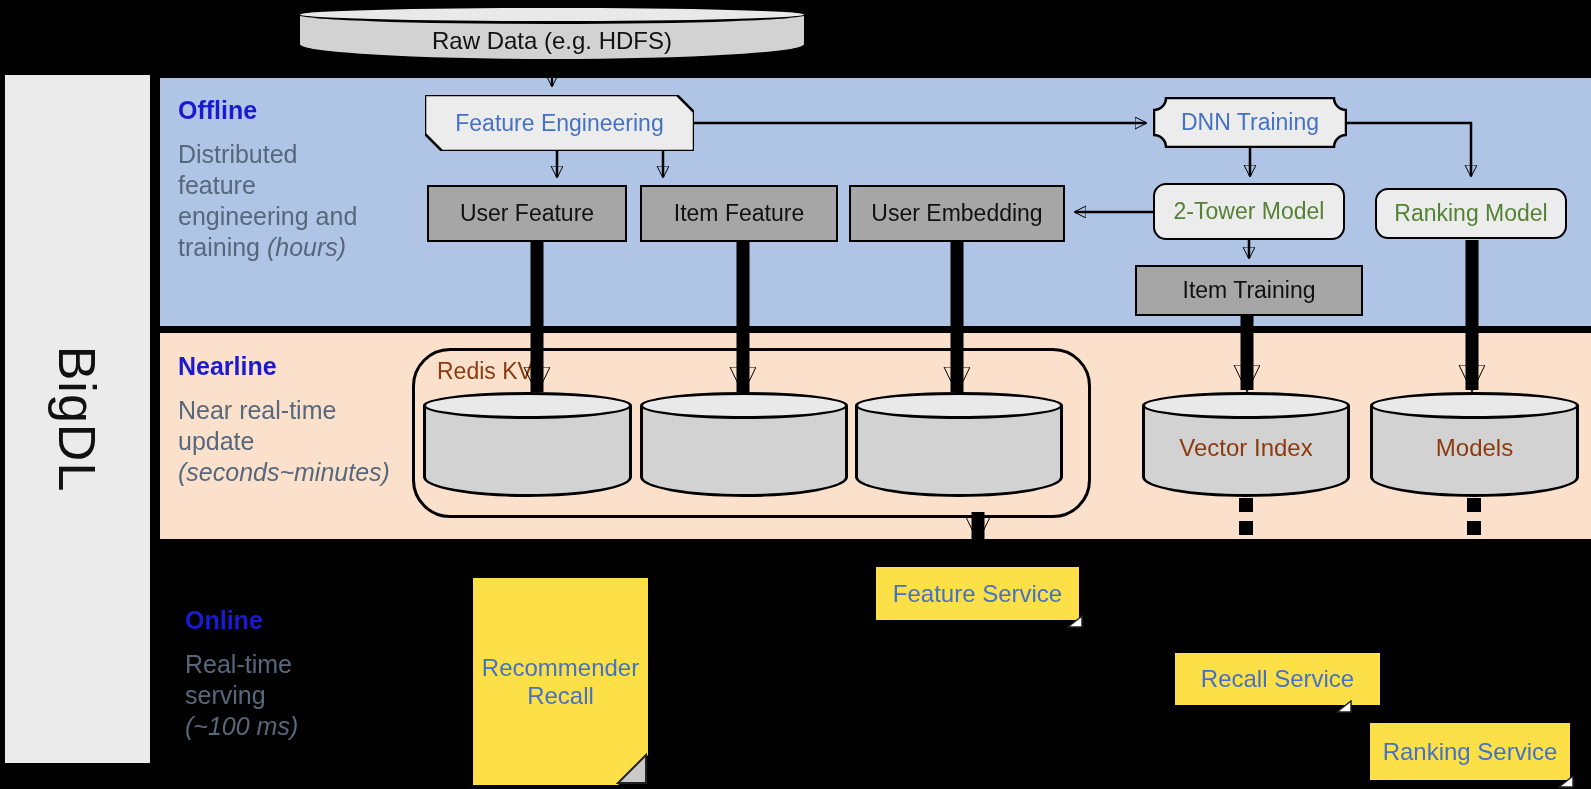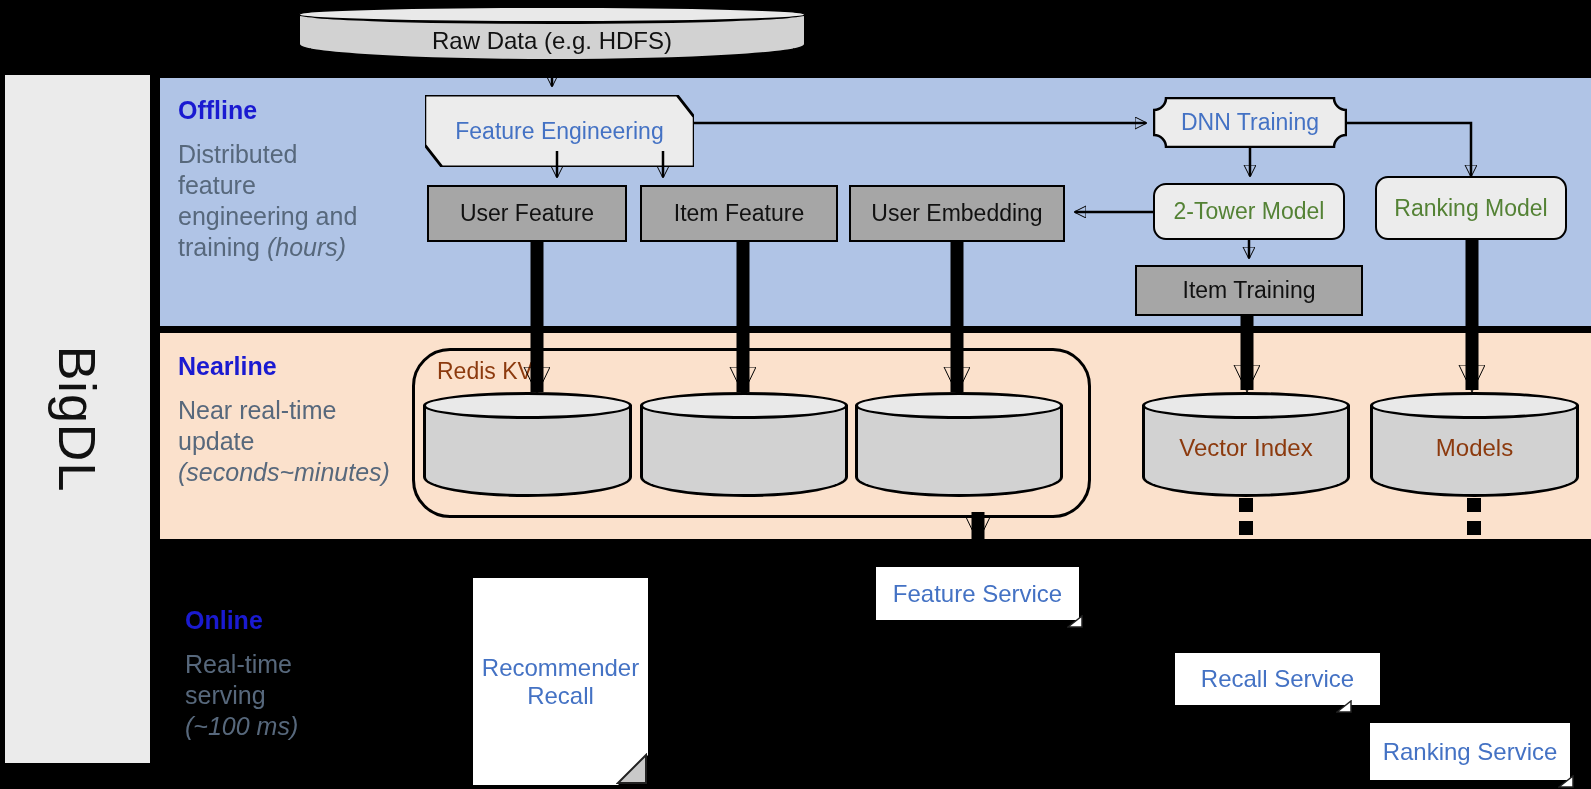--- a/index.html
+++ b/index.html
@@ -26,21 +26,21 @@
   .shape-svg{position:absolute;left:0;top:0;width:100%;height:100%;}
   
   .cyl{position:absolute;}
   .cyl-body{position:absolute;left:0;right:0;bottom:0;background:#d2d2d2;border:3px solid #000;border-top:none;box-sizing:border-box;}
   .cyl-top{position:absolute;left:0;right:0;top:0;background:#e9e9e9;border:3px solid #000;border-radius:50%;box-sizing:border-box;}
   .cyl-label{position:absolute;left:0;width:100%;text-align:center;color:#8c3a0e;font-size:24px;}
   
   .redis-box{border:3px solid #000;border-radius:38px;background:transparent;}
   .redis-label{position:absolute;color:#8c3a0e;font-size:23px;}
   
-  .service{background:#ffffff;display:flex;align-items:center;justify-content:center;text-align:center;
+  .service{background:#fde047;display:flex;align-items:center;justify-content:center;text-align:center;
            color:#4472c4;font-size:24px;}
   .fold-svg{position:absolute;}
   
   .connectors{position:absolute;left:0;top:0;width:1591px;height:789px;pointer-events:none;}
   .connectors path,.connectors line{stroke:#000;fill:none;}
   .thin{stroke-width:2.5px;}
   .thick{stroke-width:13px;}
   .dashedthick{stroke-width:14px;stroke-dasharray:14 9;}
 </style>
 </head>
@@ -82,21 +82,21 @@
       <div class="it">(~100 ms)</div>
     </div>
   </div>
 
   <div class="cyl" style="left:297px;top:5px;width:510px;height:57px;">
     <div class="cyl-body" style="top:9px;border-radius:0 0 255px 255px / 0 0 18px 18px;"></div>
     <div class="cyl-top" style="height:19px;"></div>
     <span class="cyl-label" style="top:22px;color:#111;font-size:24px;">Raw Data (e.g. HDFS)</span>
   </div>
 
-  <div class="abs" style="left:425px;top:95px;width:269px;height:72px;">
+  <div class="abs" style="left:425px;top:95px;width:269px;height:56px;">
     <svg class="shape-svg" viewBox="0 0 269 56" preserveAspectRatio="none">
       <polygon points="0,0 252,0 269,17 269,56 17,56 0,39" fill="#ececec" stroke="#000" stroke-width="2.5"></polygon>
     </svg>
     <span class="shape-label">Feature Engineering</span>
   </div>
 
   <div class="abs" style="left:1153px;top:97px;width:194px;height:51px;">
     <svg class="shape-svg" viewBox="0 0 194 51" preserveAspectRatio="none">
       <path d="M13,1 H181 A12 12 0 0 0 193,13 V38 A12 12 0 0 0 181,50 H13 A12 12 0 0 0 1,38 V13 A12 12 0 0 0 13,1 Z" fill="#ececec" stroke="#000" stroke-width="2.5"></path>
     </svg>
@@ -112,21 +112,21 @@
   <div class="abs node darkbox" style="left:849px;top:185px;width:216px;height:57px;">
     <span>User Embedding</span>
   </div>
   <div class="abs node darkbox" style="left:1135px;top:265px;width:228px;height:51px;">
     <span>Item Training</span>
   </div>
 
   <div class="abs node roundbox" style="left:1153px;top:183px;width:192px;height:57px;">
     <span>2-Tower Model</span>
   </div>
-  <div class="abs node roundbox" style="left:1375px;top:176px;width:192px;height:64px;">
+  <div class="abs node roundbox" style="left:1375px;top:188px;width:192px;height:51px;">
     <span>Ranking Model</span>
   </div>
 
   <div class="abs redis-box" style="left:412px;top:348px;width:673px;height:164px;"></div>
   <span class="abs redis-label" style="left:437px;top:358px;">Redis KV</span>
 
   <div class="cyl" style="left:423px;top:392px;width:209px;height:105px;">
     <div class="cyl-body" style="top:13px;border-radius:0 0 105px 105px / 0 0 20px 20px;"></div>
     <div class="cyl-top" style="height:27px;"></div>
   </div>

